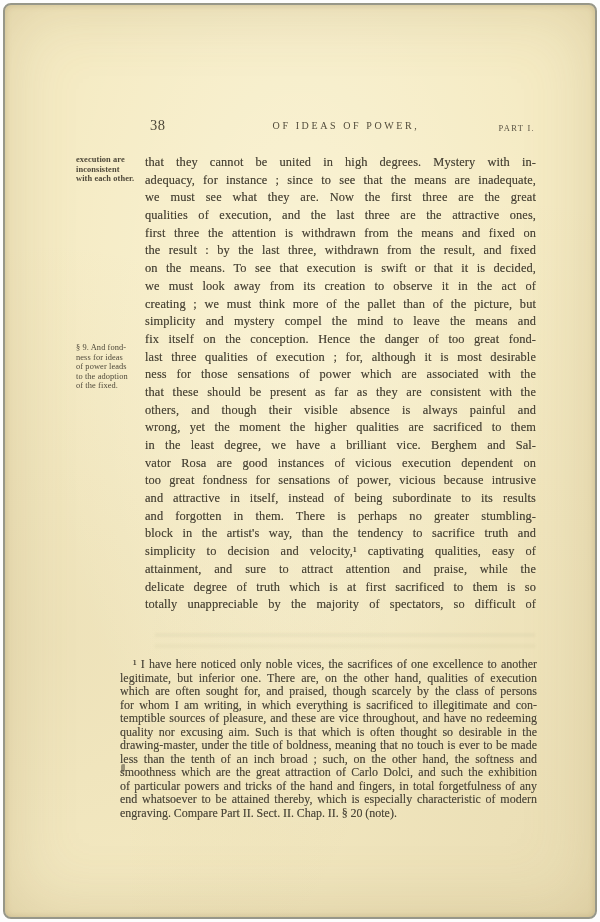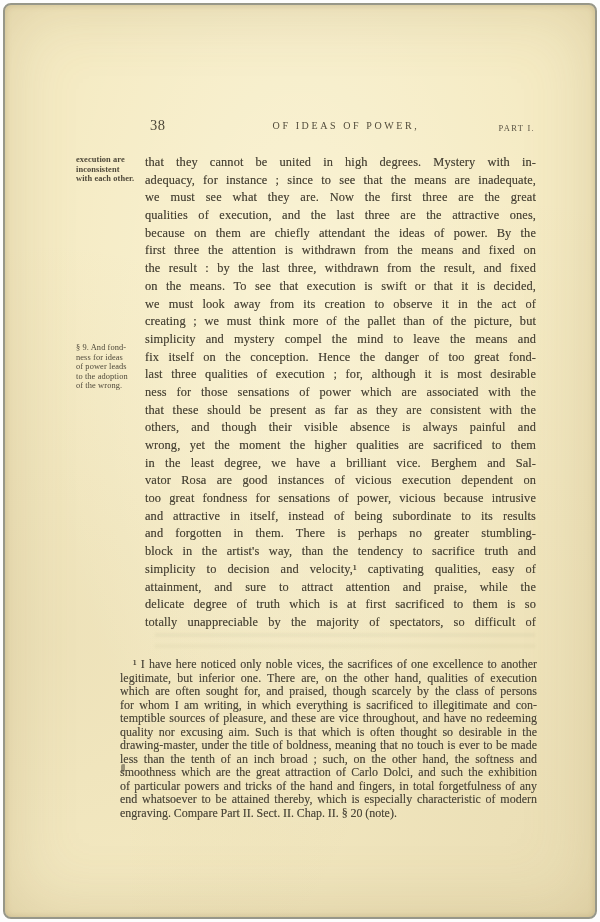--- a/index.html
+++ b/index.html
@@ -119,30 +119,29 @@
         <div class="text-line">inconsistent</div>
         <div class="text-line">with each other.</div>
       </div>
 
     <div class="sidenote sidenote-2">
 
     <div class="text-line">§ 9. And fond-</div>
         <div class="text-line">ness for ideas</div>
         <div class="text-line">of power leads</div>
         <div class="text-line">to the adoption</div>
-        <div class="text-line">of the wrong.</div>
+        <div class="text-line">of the fixed.</div>
       </div>
 
     <div class="main-text">
 
     <div class="text-line">that they cannot be united in high degrees.  Mystery with in-</div>
         <div class="text-line">adequacy, for instance ; since to see that the means are inadequate,</div>
         <div class="text-line">we must see what they are.  Now the first three are the great</div>
         <div class="text-line">qualities of execution, and the last three are the attractive ones,</div>
-        <div class="text-line">because on them are chiefly attendant the ideas of power.  By the</div>
         <div class="text-line">first three the attention is withdrawn from the means and fixed on</div>
         <div class="text-line">the result : by the last three, withdrawn from the result, and fixed</div>
         <div class="text-line">on the means.  To see that execution is swift or that it is decided,</div>
         <div class="text-line">we must look away from its creation to observe it in the act of</div>
         <div class="text-line">creating ; we must think more of the pallet than of the picture, but</div>
         <div class="text-line">simplicity and mystery compel the mind to leave the means and</div>
         <div class="text-line">fix itself on the conception.  Hence the danger of too great fond-</div>
         <div class="text-line">last three qualities of execution ; for, although it is most desirable</div>
         <div class="text-line">ness for those sensations of power which are associated with the</div>
         <div class="text-line">that these should be present as far as they are consistent with the</div>

